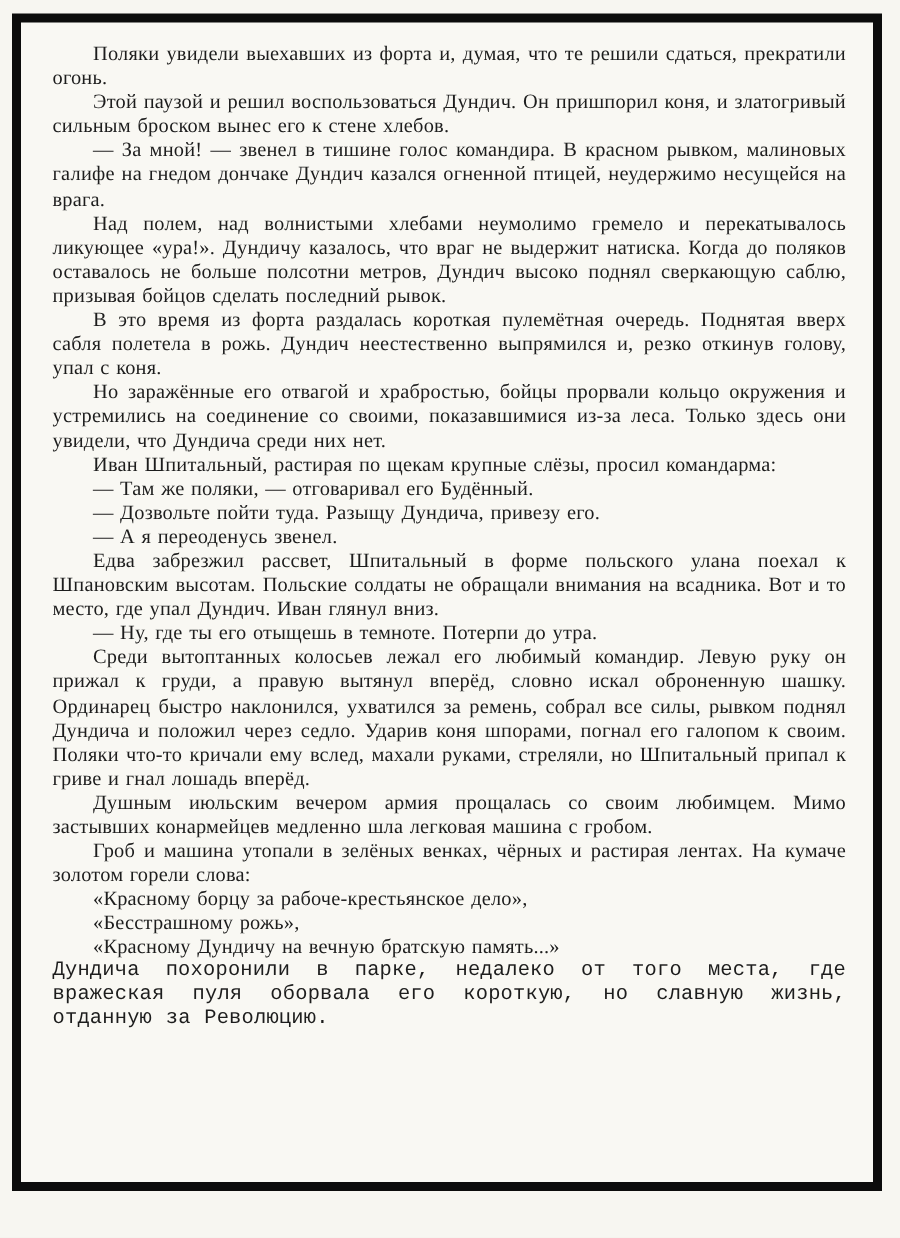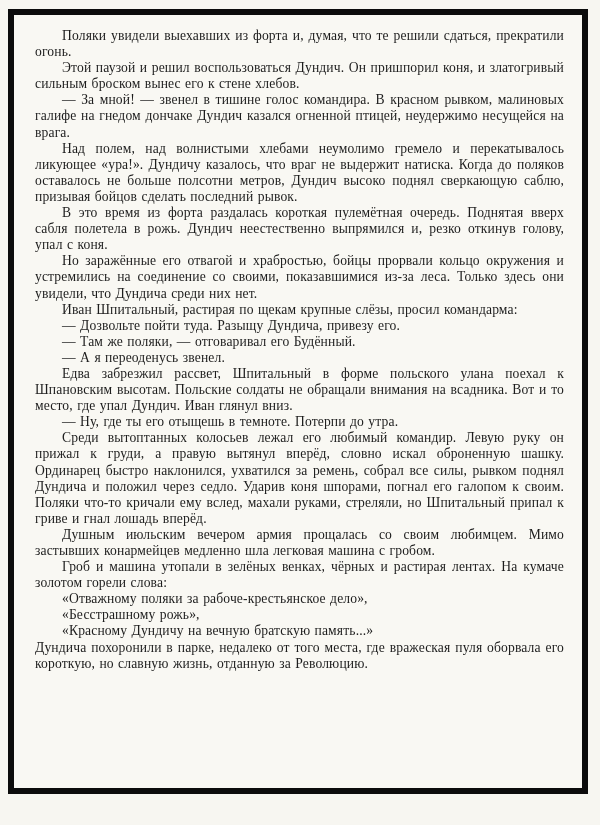--- a/index.html
+++ b/index.html
@@ -34,42 +34,42 @@
   .para {
     margin: 0;
     font-size: 13.6px;
     line-height: 16.1px;
     text-align: justify;
     text-indent: 27px;
     color: #1d1d1d;
     word-spacing: 0.06em;
     letter-spacing: 0.01em;
   }
-  .para.no-indent { text-indent: 0; }
+  .para.no-indent { text-indent: 0; font-family: Liberation Mono, monospace; }
 </style>
 </head>
 <body>
 
 <div class="page">
   <div class="frame">
     <div class="text-block">
       <p class="para">Поляки увидели выехавших из форта и, думая, что те решили сдаться, прекратили огонь.</p>
       <p class="para">Этой паузой и решил воспользоваться Дундич. Он пришпорил коня, и златогривый сильным броском вынес его к стене хлебов.</p>
       <p class="para">— За мной! — звенел в тишине голос командира. В красном рывком, малиновых галифе на гнедом дончаке Дундич казался огненной птицей, неудержимо несущейся на врага.</p>
       <p class="para">Над полем, над волнистыми хлебами неумолимо гремело и перекатывалось ликующее «ура!». Дундичу казалось, что враг не выдержит натиска. Когда до поляков оставалось не больше полсотни метров, Дундич высоко поднял сверкающую саблю, призывая бойцов сделать последний рывок.</p>
       <p class="para">В это время из форта раздалась короткая пулемётная очередь. Поднятая вверх сабля полетела в рожь. Дундич неестественно выпрямился и, резко откинув голову, упал с коня.</p>
       <p class="para">Но заражённые его отвагой и храбростью, бойцы прорвали кольцо окружения и устремились на соединение со своими, показавшимися из-за леса. Только здесь они увидели, что Дундича среди них нет.</p>
       <p class="para">Иван Шпитальный, растирая по щекам крупные слёзы, просил командарма:</p>
+      <p class="para">— Там же поляки, — отговаривал его Будённый.</p>
       <p class="para">— Дозвольте пойти туда. Разыщу Дундича, привезу его.</p>
-      <p class="para">— Там же поляки, — отговаривал его Будённый.</p>
       <p class="para">— А я переоденусь звенел.</p>
       <p class="para">Едва забрезжил рассвет, Шпитальный в форме польского улана поехал к Шпановским высотам. Польские солдаты не обращали внимания на всадника. Вот и то место, где упал Дундич. Иван глянул вниз.</p>
       <p class="para">— Ну, где ты его отыщешь в темноте. Потерпи до утра.</p>
       <p class="para">Среди вытоптанных колосьев лежал его любимый командир. Левую руку он прижал к груди, а правую вытянул вперёд, словно искал оброненную шашку. Ординарец быстро наклонился, ухватился за ремень, собрал все силы, рывком поднял Дундича и положил через седло. Ударив коня шпорами, погнал его галопом к своим. Поляки что-то кричали ему вслед, махали руками, стреляли, но Шпитальный припал к гриве и гнал лошадь вперёд.</p>
       <p class="para">Душным июльским вечером армия прощалась со своим любимцем. Мимо застывших конармейцев медленно шла легковая машина с гробом.</p>
       <p class="para">Гроб и машина утопали в зелёных венках, чёрных и растирая лентах. На кумаче золотом горели слова:</p>
-      <p class="para">«Отважному поляки за рабоче-крестьянское дело»,</p>
+      <p class="para">«Красному борцу за рабоче-крестьянское дело»,</p>
       <p class="para">«Бесстрашному рожь»,</p>
       <p class="para">«Красному Дундичу на вечную братскую память...»</p>
       <p class="para no-indent">Дундича похоронили в парке, недалеко от того места, где вражеская пуля оборвала его короткую, но славную жизнь, отданную за Революцию.</p>
     </div>
   </div>
 </div>
 
 </body></html>

